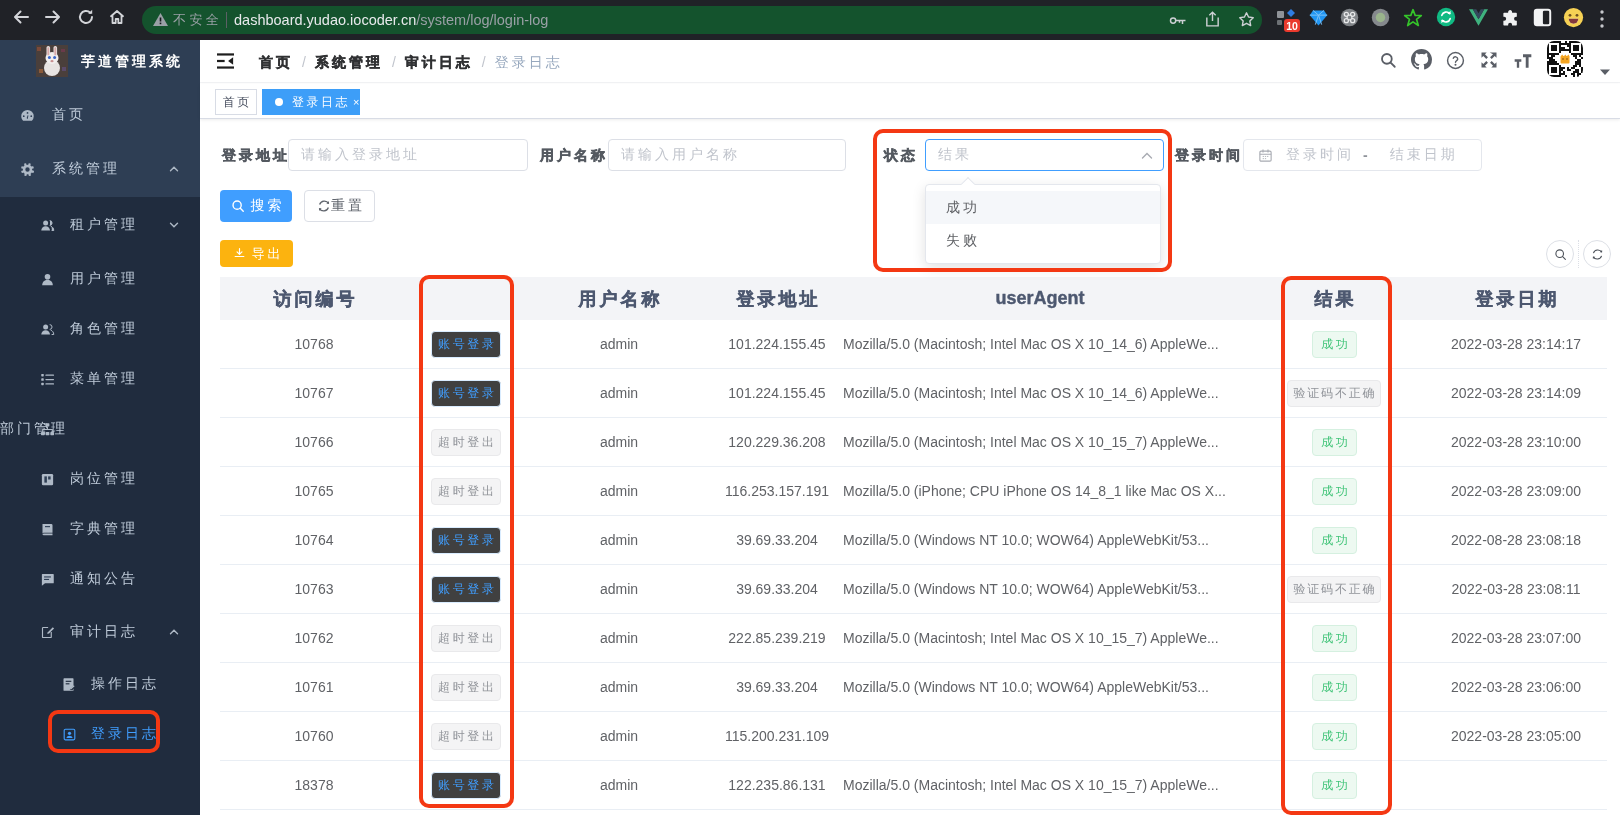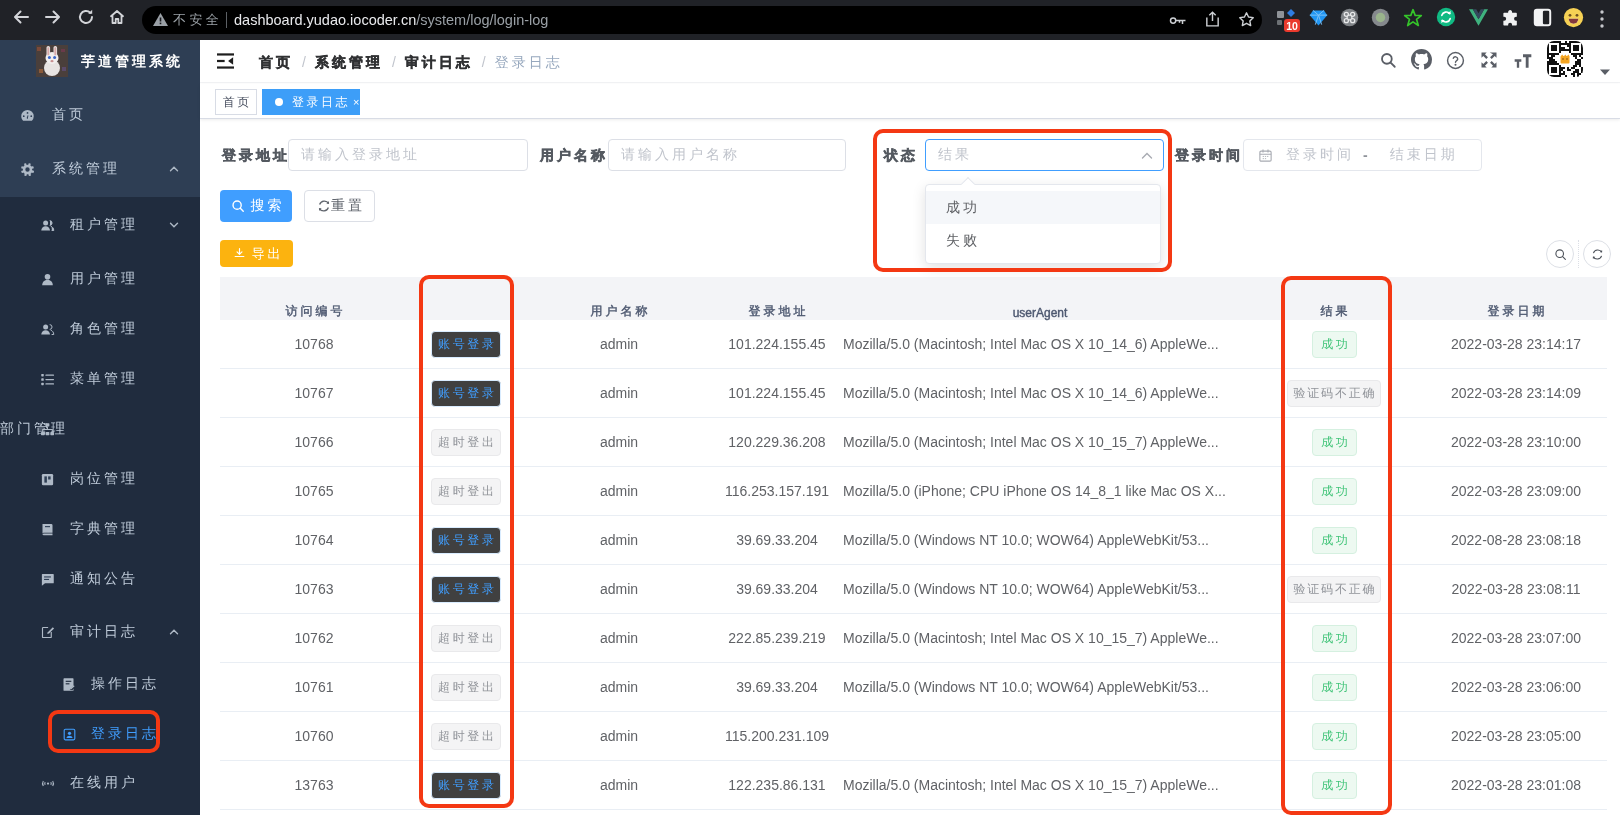--- a/index.html
+++ b/index.html
@@ -4,21 +4,21 @@
 <style>
 *{margin:0;padding:0;box-sizing:border-box}
 html,body{width:1620px;height:815px;overflow:hidden;background:#fff;
 font-family:"Liberation Sans",sans-serif;position:relative}
 .abs{position:absolute}
 .ck{letter-spacing:3px;margin-right:-3px}
 .flex{display:flex;align-items:center}
 .cen{display:flex;align-items:center;justify-content:center}
 
 #chrome{position:absolute;left:0;top:0;width:1620px;height:40px;background:#202227}
-#urlbar{position:absolute;left:142px;top:6px;width:1120px;height:28px;border-radius:14px;background:#000000}
+#urlbar{position:absolute;left:142px;top:6px;width:1120px;height:28px;border-radius:14px;background:#14532d}
 
 #sidebar{position:absolute;left:0;top:40px;width:200px;height:775px;background:#2e3e54}
 #submenu-bg{position:absolute;left:0;top:157px;width:200px;height:618px;background:#202c3e}
 .mi{position:absolute;left:0;width:200px;height:50px;display:flex;align-items:center;color:#bfcbd9;font-size:14px}
 .mi svg{position:absolute}
 
 #navbar{position:absolute;left:200px;top:40px;width:1420px;height:43px;background:#fff;border-bottom:1px solid #f1f2f4}
 #tabsbar{position:absolute;left:200px;top:84px;width:1420px;height:35px;background:#fff;border-bottom:1px solid #d8dce5;box-shadow:0 1px 3px rgba(0,0,0,.08)}
 .crumb{font-size:14px;color:#303133;font-weight:700;-webkit-text-stroke:.4px #303133}
 .csep{font-size:14px;color:#c0c4cc;font-weight:400}
@@ -26,21 +26,21 @@
 .inp{position:absolute;height:32px;border:1px solid #dcdfe6;border-radius:4px;background:#fff;display:flex;align-items:center}
 .lbl{position:absolute;font-weight:700;font-size:14px;color:#545960;line-height:32px;-webkit-text-stroke:.5px #545960}
 .ph{color:#c0c4cc;font-size:14px}
 
 .tag{position:absolute;border-radius:4px;font-size:12px;display:flex;align-items:center;justify-content:center;border:1px solid}
 .tag-blue{background:#404040;border-color:#d9ecff;color:#409eff}
 .tag-info{background:#f4f4f5;border-color:#e9e9eb;color:#909399}
 .tag-green{background:#edf9f1;border-color:#d5f0e0;color:#40c478}
 
 #thead{position:absolute;left:220px;top:277px;width:1387px;height:43px;background:#f3f4f7}
-.th{position:absolute;top:0;height:43px;display:flex;align-items:flex-end;justify-content:center;font-size:12px;font-weight:400;color:#4d5870;-webkit-text-stroke:.4px #4d5870}
+.th{position:absolute;top:0;height:43px;display:flex;align-items:center;justify-content:center;font-size:18px;font-weight:700;color:#4d5870;-webkit-text-stroke:.4px #4d5870}
 #tbody{position:absolute;left:220px;top:320px;width:1387px}
 .row{position:relative;width:1387px;height:49px;border-bottom:1px solid #e9eef4}
 .cell{position:absolute;top:0;height:48px;display:flex;align-items:center;justify-content:center;font-size:14px;color:#606266}
 .cl{justify-content:flex-start}
 .redbox{position:absolute;border:4px solid #f43813;border-radius:10px;z-index:50}
 </style>
 </head>
 <body>
 <div id="chrome">
 <svg class="abs" style="left:12px;top:8px" width="18" height="18" viewBox="0 0 18 18">
@@ -258,27 +258,20 @@
       </svg>
       <span class="ck" style="margin-left:91px">操作日志</span>
     </div>
 <div class="mi" style="top:669px">
       <svg style="left:62px" width="15" height="15" viewBox="0 0 24 24" fill="none" stroke="#409eff" stroke-width="1.8">
         <rect x="3.5" y="3.5" width="17" height="17" rx="2"></rect>
         <circle cx="12" cy="10" r="2.6" fill="#409eff" stroke="none"></circle>
         <path d="M7 17.5c.8-2.2 2.7-3.5 5-3.5s4.2 1.3 5 3.5" fill="#409eff" stroke="none"></path>
       </svg>
       <span class="ck" style="margin-left:91px;color:#409eff">登录日志</span>
-    </div>
-<div class="mi" style="top:718px">
-      <svg style="left:40px" width="16" height="15" viewBox="0 0 24 24" fill="none" stroke="#aeb9c6" stroke-width="1.7">
-        <path d="M4.5 8a7.5 7.5 0 0 0 0 8M19.5 8a7.5 7.5 0 0 1 0 8M7.5 9.8a4.2 4.2 0 0 0 0 4.4M16.5 9.8a4.2 4.2 0 0 1 0 4.4"></path>
-        <circle cx="12" cy="12" r="1.8" fill="#aeb9c6" stroke="none"></circle>
-      </svg>
-      <span class="ck" style="margin-left:70px">在线用户</span>
     </div>
 </div>
 <div id="navbar">
 <svg class="abs" style="left:17px;top:13px" width="17" height="16" viewBox="0 0 20 18" fill="#1e1e1e">
       <rect x="0" y="0" width="20" height="2.6"></rect>
       <rect x="0" y="7.7" width="9" height="2.6"></rect>
       <rect x="0" y="15.4" width="20" height="2.6"></rect>
       <path d="M19 4.5v9l-6-4.5z"></path>
     </svg>
 <span class="abs" style="left:59px;top:12px;line-height:20px;white-space:nowrap"><span class="crumb ck">首页</span><span class="csep" style="margin:0 9px 0 12px">/</span><span class="crumb ck">系统管理</span><span class="csep" style="margin:0 9px 0 12px">/</span><span class="crumb ck">审计日志</span><span class="csep" style="margin:0 9px 0 12px">/</span><span class="ck" style="font-size:14px;color:#97a8be">登录日志</span></span>
@@ -601,31 +594,30 @@
         <span class="ck" style="letter-spacing:2.6px;margin-right:-2.6px">超时登出</span>
       </div>
 <div class="cell" style="left:339px;width:120px">admin</div>
 <div class="cell" style="left:497px;width:120px">115.200.231.109</div>
 <div class="tag tag-green" style="left:1092px;top:11px;width:45px;height:27px">
         <span class="ck" style="letter-spacing:2.6px;margin-right:-2.6px">成功</span>
       </div>
 <div class="cell" style="left:1216px;width:160px">2022-03-28 23:05:00</div>
 </div>
 <div class="row">
-<div class="cell" style="left:34px;width:120px">13763</div>
+<div class="cell" style="left:34px;width:120px">18378</div>
 <div class="tag tag-blue" style="left:211px;top:11px;width:70px;height:27px">
         <span class="ck" style="letter-spacing:2.6px;margin-right:-2.6px">账号登录</span>
       </div>
 <div class="cell" style="left:339px;width:120px">admin</div>
 <div class="cell" style="left:497px;width:120px">122.235.86.131</div>
 <div class="cell cl" style="left:623px;width:395px">Mozilla/5.0 (Macintosh; Intel Mac OS X 10_15_7) AppleWe...</div>
 <div class="tag tag-green" style="left:1092px;top:11px;width:45px;height:27px">
         <span class="ck" style="letter-spacing:2.6px;margin-right:-2.6px">成功</span>
       </div>
-<div class="cell" style="left:1216px;width:160px">2022-03-28 23:01:08</div>
 </div>
 </div>
 <div id="redboxes">
 <div class="redbox" style="left:48px;top:710px;width:112px;height:43px"></div>
 <div class="redbox" style="left:873px;top:129px;width:299px;height:143px;z-index:60"></div>
 <div class="redbox" style="left:419px;top:275px;width:95px;height:533px"></div>
 <div class="redbox" style="left:1281px;top:276px;width:111px;height:539px"></div>
 </div>
 
 </body></html>

